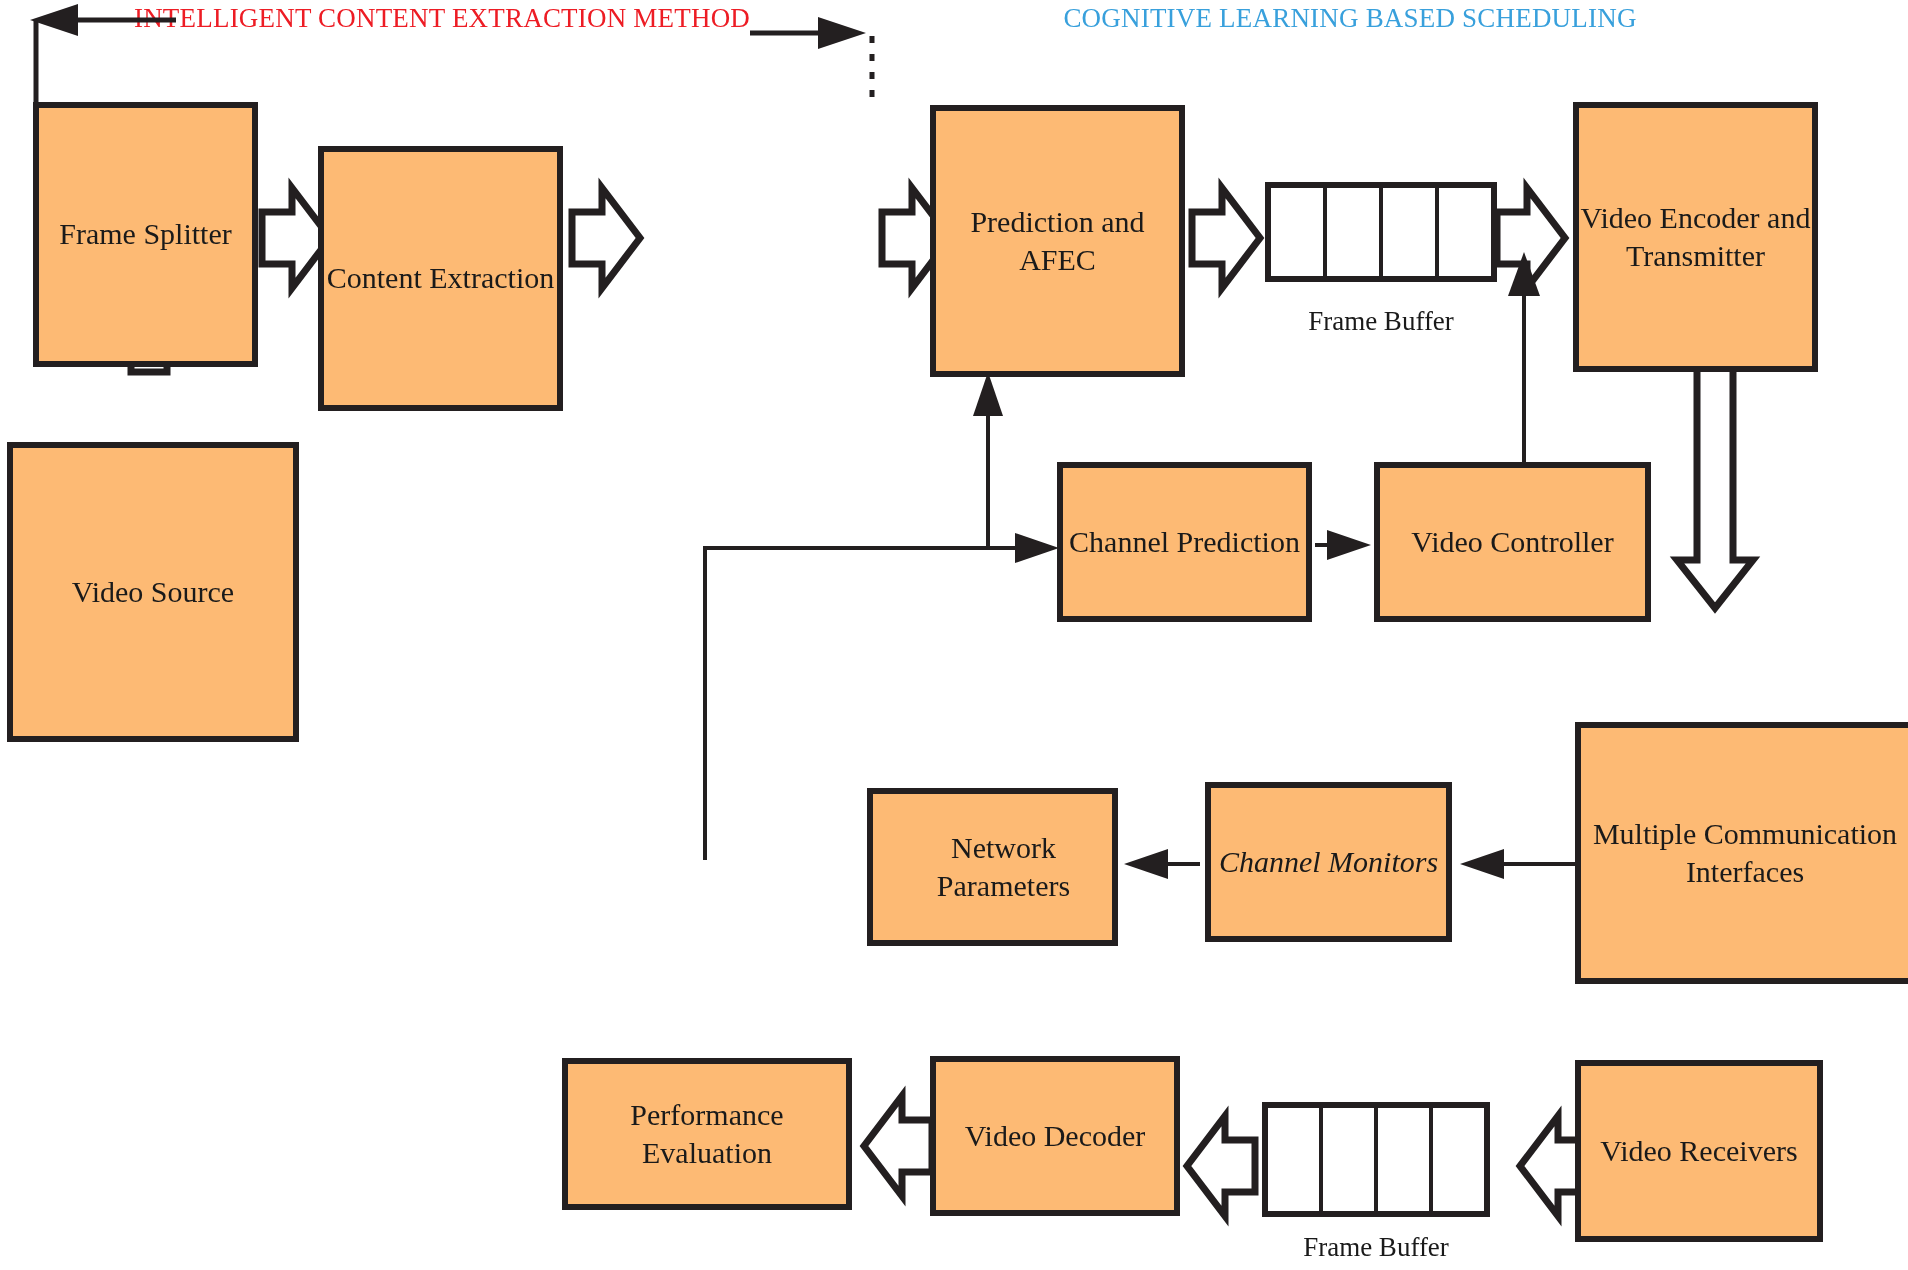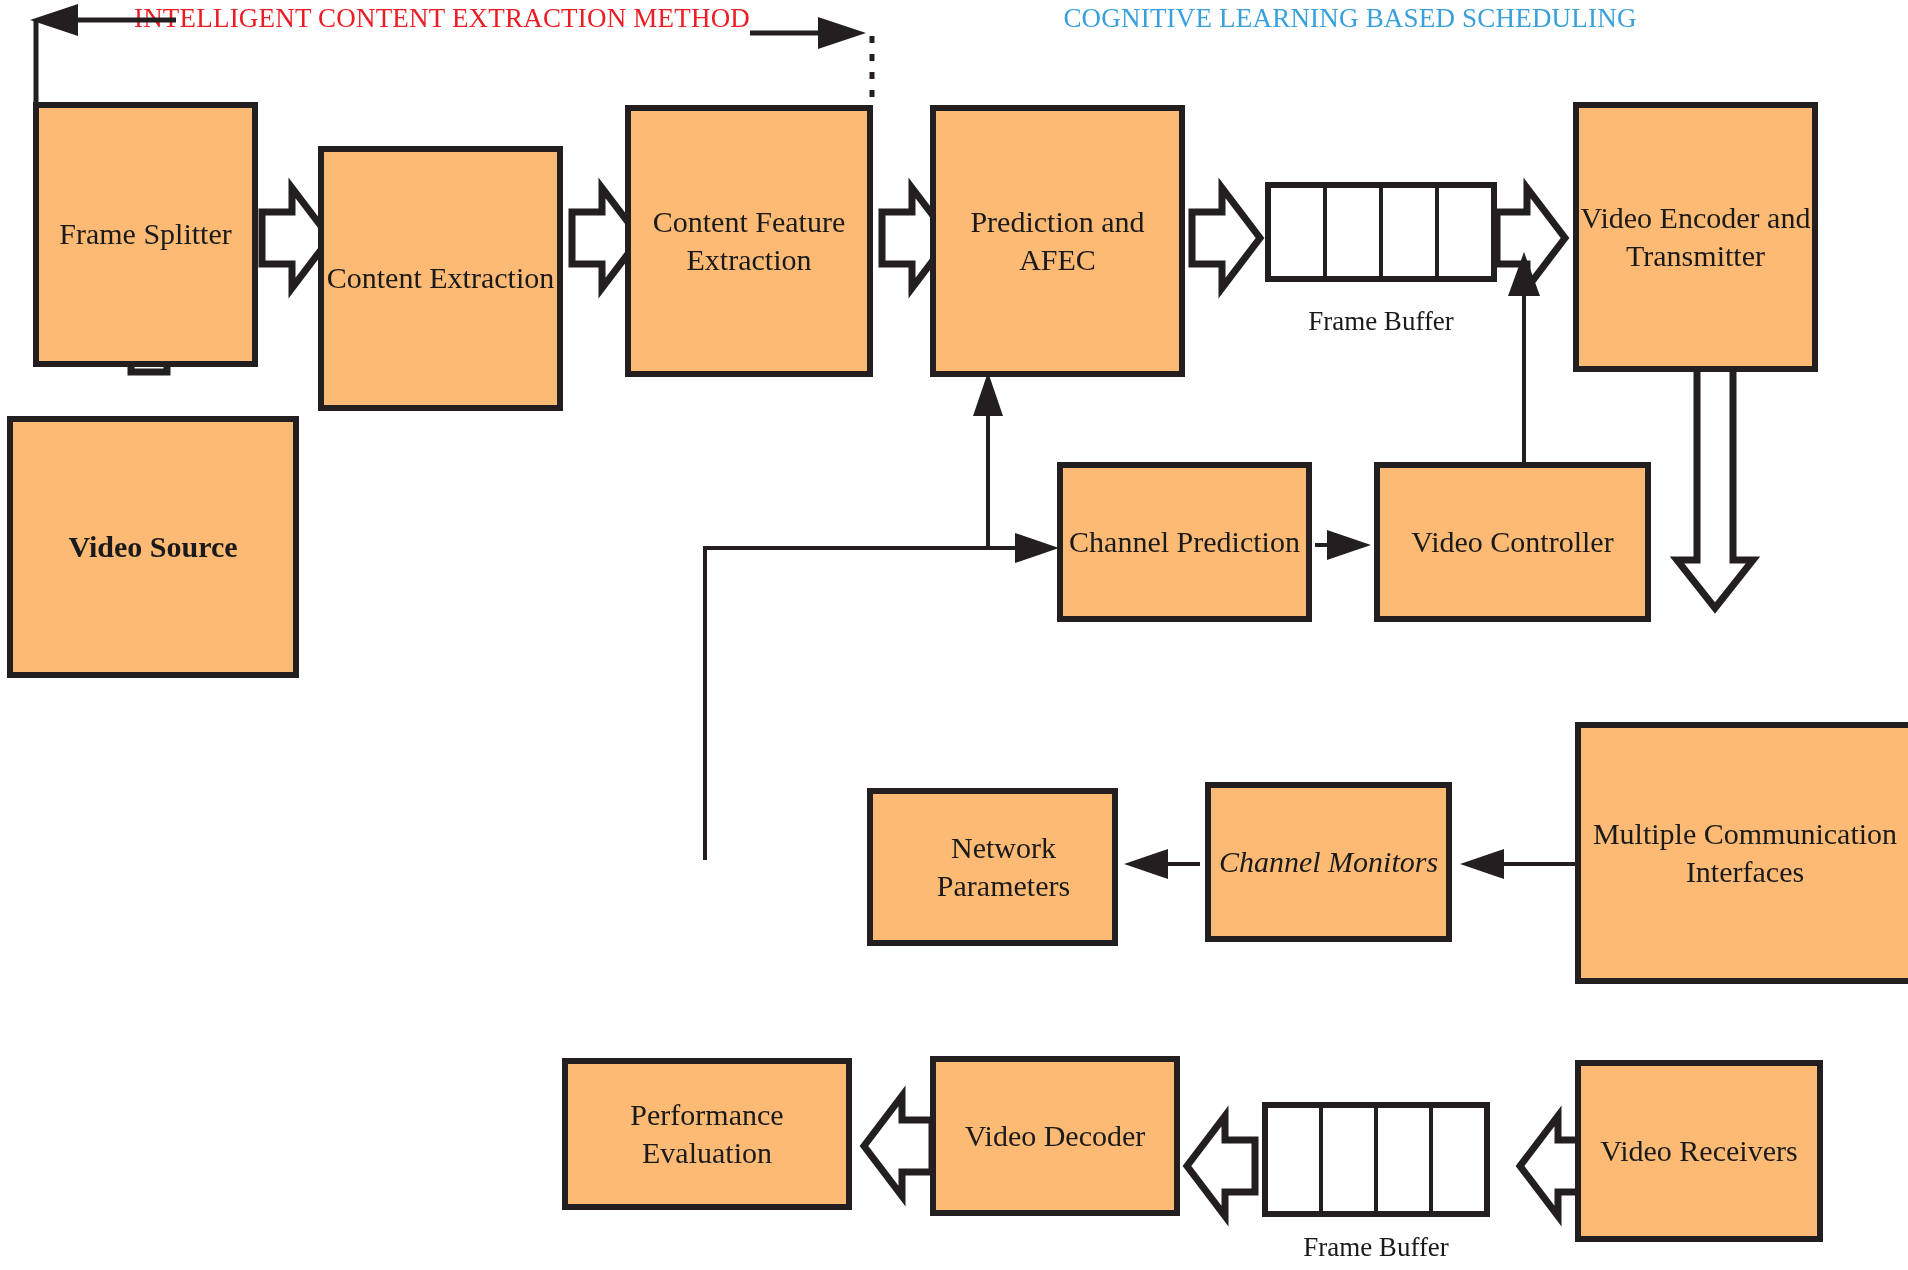--- a/index.html
+++ b/index.html
@@ -118,35 +118,34 @@
     <g>
       <path class="ln" d="M1200 864 L1138 864"></path>
       <path class="sol" d="M1124 864 L1168 849 L1168 879 Z"></path>
     </g>
   </svg>
 
   <div class="box" style="left:33px;  top:102px; width:225px; height:265px;">Frame Splitter</div>
 
   <div class="box" style="left:318px; top:102px; width:245px; height:265px;margin-top:44px;">Content Extraction</div>
 
-  <div class="box" style="left:625px; top:105px; width:248px; height:272px;">Content Feature Extraction</div>
 
   <div class="box" style="left:930px; top:105px; width:255px; height:272px;">Prediction and AFEC</div>
 
   <div class="box" style="left:1573px;top:102px; width:245px; height:270px;">Video Encoder and Transmitter</div>
 
   <div class="fbuf" style="left:1265px;top:182px; width:232px; height:100px;">
     <i></i>
     <i></i>
     <i></i>
     <i></i>
   </div>
   <div class="lbl" style="left:1265px;top:306px;width:232px;">Frame Buffer</div>
 
-  <div class="box" style="left:7px;   top:416px; width:292px; height:262px;font-weight:bold;">Video Source</div>
+  <div class="box" style="left:7px;   top:442px; width:292px; height:300px;">Video Source</div>
 
   <div class="box" style="left:1057px;top:462px; width:255px; height:160px;">Channel Prediction</div>
 
   <div class="box" style="left:1374px;top:462px; width:277px; height:160px;">Video Controller</div>
 
   <div class="box" style="left:1575px;top:722px; width:340px; height:262px;">Multiple Communication Interfaces</div>
 
   <div class="box" style="left:1205px;top:782px; width:247px; height:160px;font-style:italic;">Channel Monitors</div>
 
   <div class="box" style="left:867px; top:788px; width:251px; height:158px;padding-left:22px;">Network Parameters</div>

